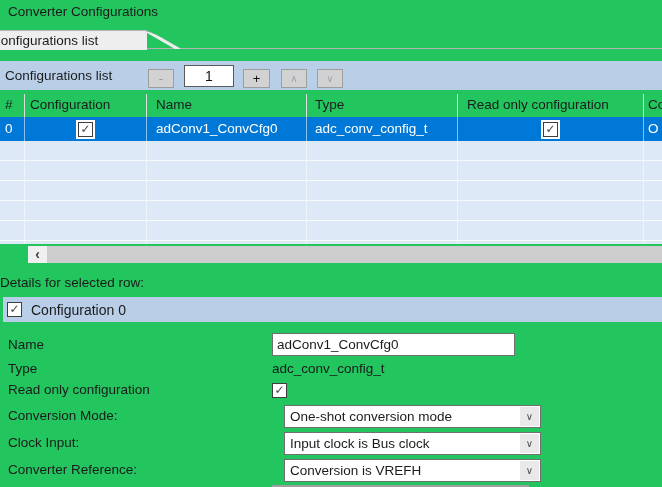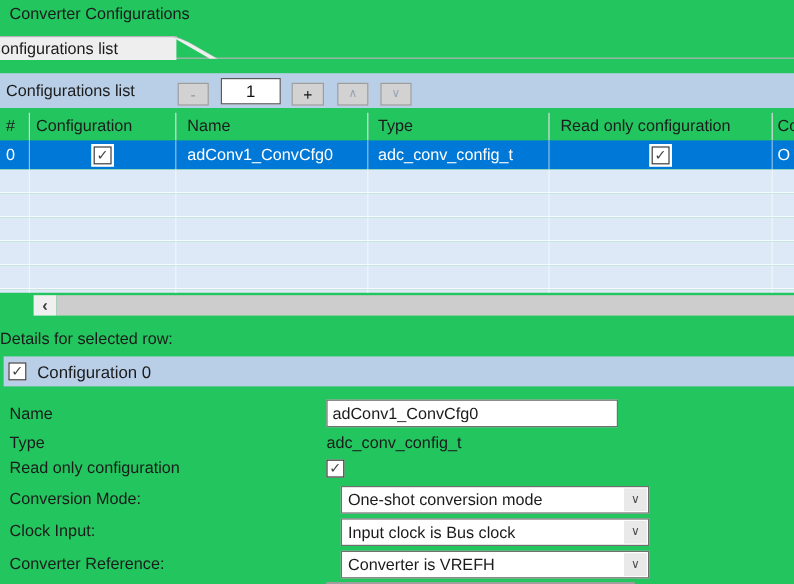--- a/index.html
+++ b/index.html
@@ -234,19 +234,19 @@
   </div>
 
   <span class="flabel" style="top:435px;">Clock Input:</span>
   <div class="dropdown" id="dd-clock">
     <span class="dval">Input clock is Bus clock</span>
     <span class="chev">∨</span>
   </div>
 
   <span class="flabel" style="top:462px;">Converter Reference:</span>
   <div class="dropdown" id="dd-reference">
-    <span class="dval">Converter is VREFH</span>
+    <span class="dval">Conversion is VREFH</span>
     <span class="chev">∨</span>
   </div>
 
   <div class="abs" id="next-control-edge"></div>
 
 </div>
 
 </body></html>

